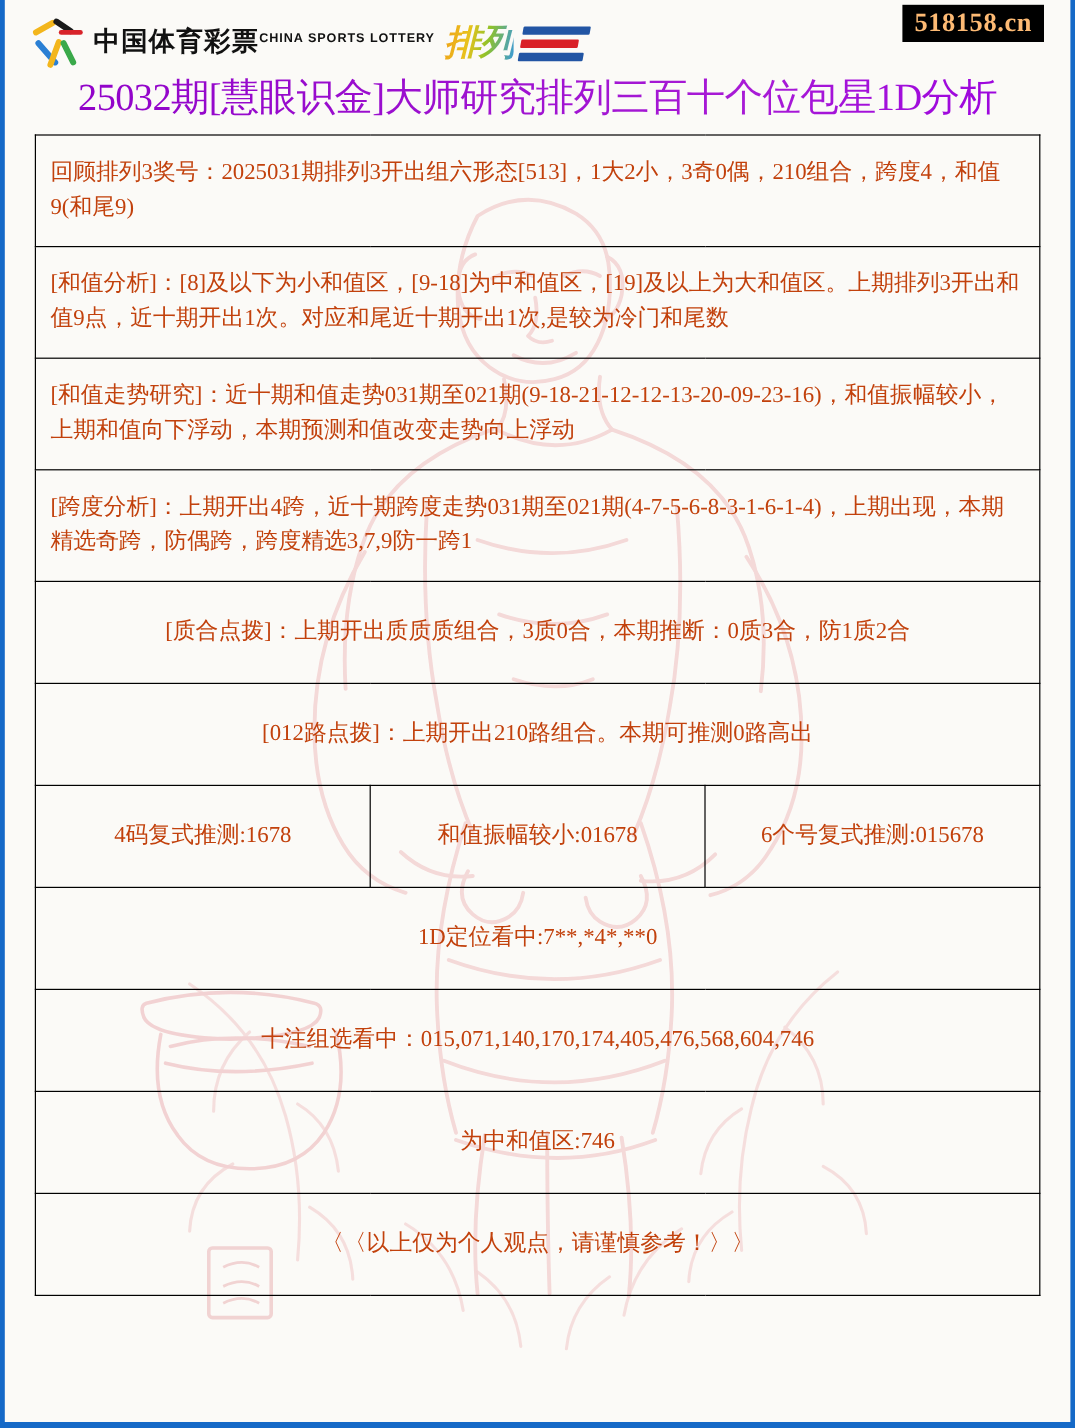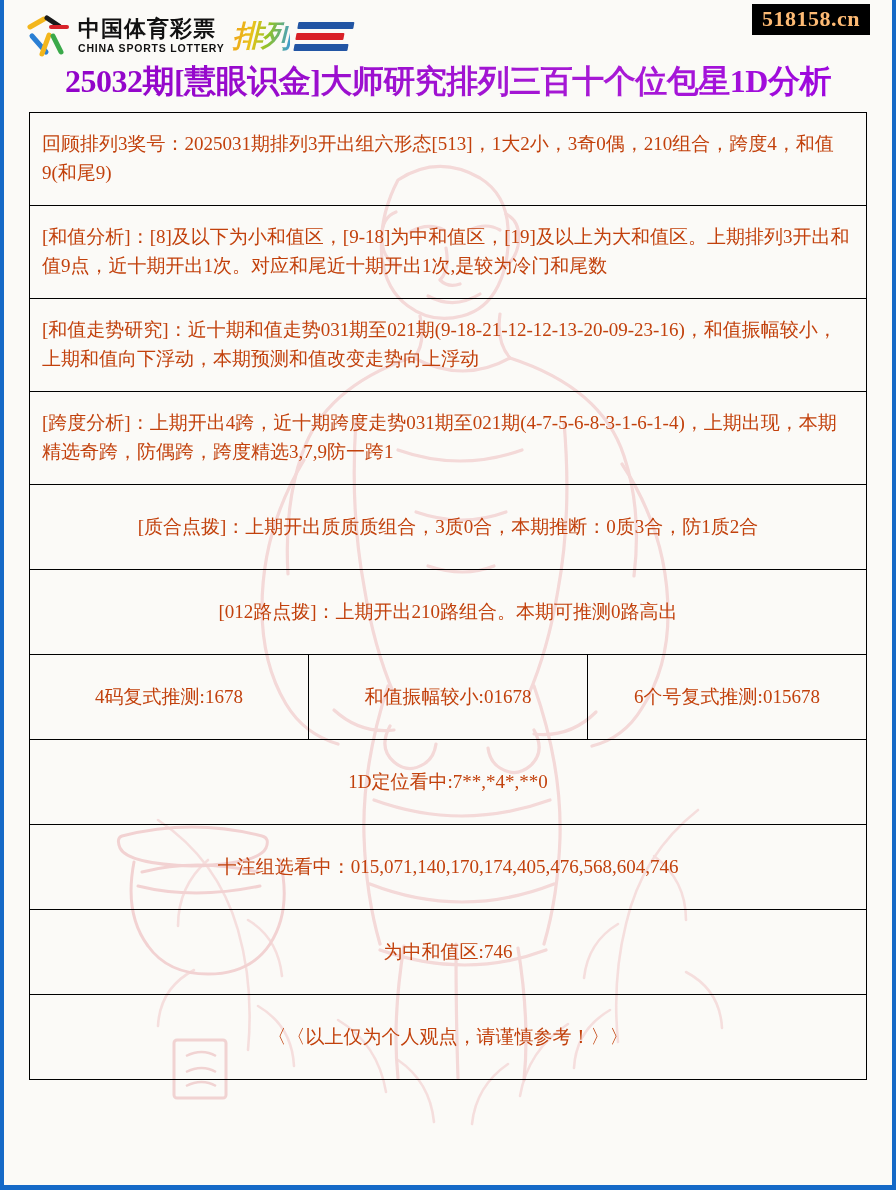--- a/index.html
+++ b/index.html
@@ -56,21 +56,21 @@
     display: flex;
     align-items: center;
     height: 48px;
   }
   #logo-mark {
     width: 46px;
     height: 44px;
     margin-right: 6px;
     flex: none;
   }
-  #logo-text { display: flex; flex-direction: column; justify-content: flex-start; }
+  #logo-text { display: flex; flex-direction: row; justify-content: flex-start; }
   #logo-cn {
     font-family: "DejaVu Sans", "Liberation Sans", sans-serif;
     font-size: 22px;
     font-weight: bold;
     color: #111111;
     letter-spacing: 1px;
     line-height: 1.05;
   }
   #logo-en {
     font-family: "Liberation Sans", sans-serif;
@@ -127,21 +127,21 @@
     line-height: 1.1;
   }
 
   #page-title {
     position: absolute;
     left: 0; right: 0;
     top: 60px;
     text-align: center;
     font-family: "Liberation Serif", "DejaVu Serif", serif;
     font-size: 32px;
-    font-weight: bold;
+    font-weight: normal;
     white-space: nowrap;
     background: linear-gradient(90deg,#8f00c8 0%, #9c10cf 40%, #a81ad6 70%, #9a00e0 100%);
     -webkit-background-clip: text;
     background-clip: text;
     color: transparent;
     letter-spacing: -0.5px;
   }
 
   
   #content-table {

